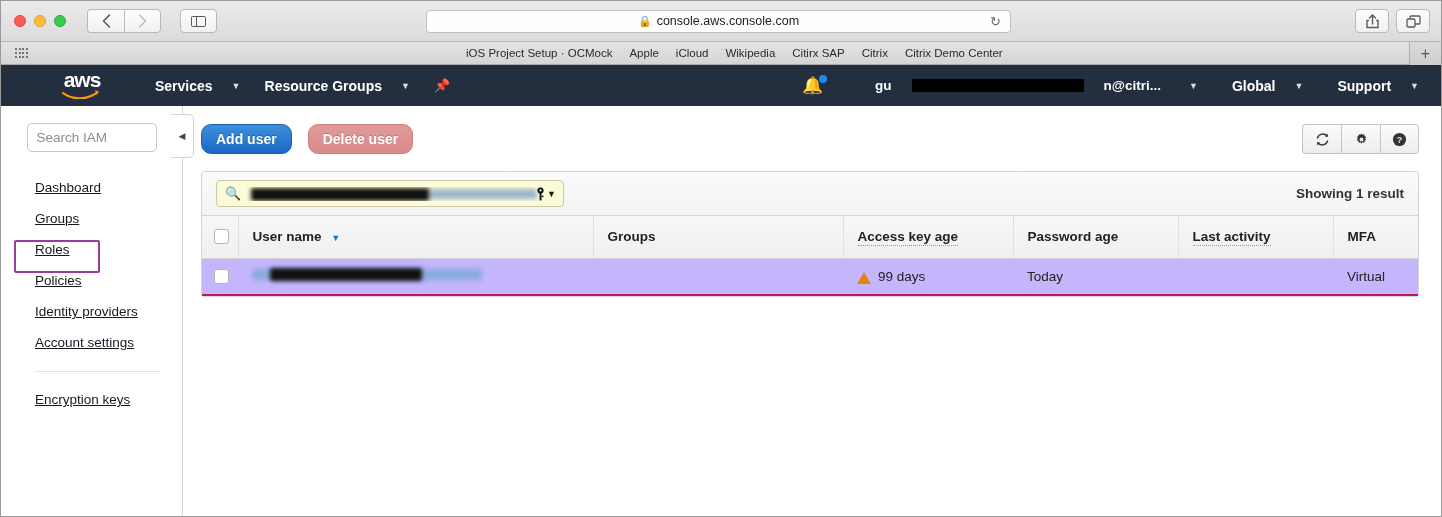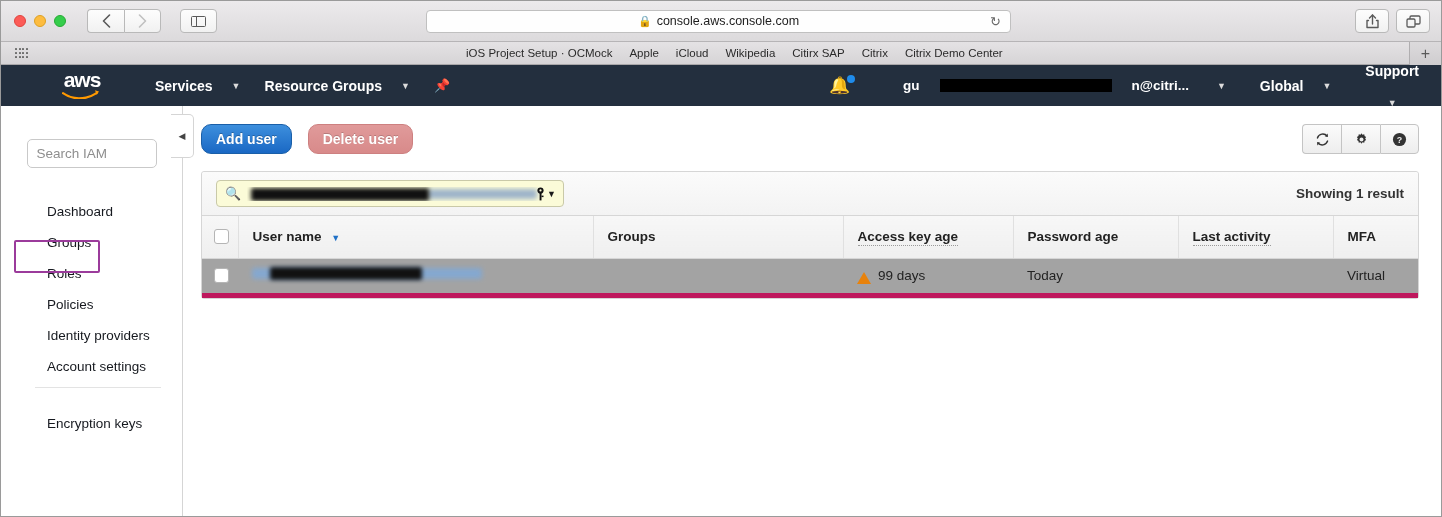--- a/index.html
+++ b/index.html
@@ -97,41 +97,42 @@
   .caret { font-size: 9px; color: #dcdcdc; }
   .pin { margin-left: 24px; font-size: 13px; color: #fff; }
 
   .nav-right { position: absolute; right: 0; display: flex; align-items: center; }
   .bell-wrap { position: relative; margin-right: 18px; }
   .bell { font-size: 17px; color: #fff; }
   .bdot { position: absolute; right: -4px; top: 0px; width: 8px; height: 8px; border-radius: 50%; background: #1f8ceb; }
   .acct { font-size: 13.5px; font-weight: 700; display: flex; align-items: center; }
   .redact-inline { display: inline-block; height: 13px; background: #000; vertical-align: middle; margin: 0 1px; }
   .nav-right .nav-item { margin-left: 34px; text-align: center; }
-  .nav-right .nav-item:last-child { margin-right: 22px; flex-direction: column; }
+  .nav-right .nav-item:last-child { margin-right: 22px; }
 
   
   .body { flex: 1; display: flex; background: #fff; min-height: 0; position: relative; }
 
   
   .sidebar {
     width: 182px; flex: 0 0 182px; border-right: 1px solid #d5d5d5;
     padding-top: 17px; position: relative; background: #fff;
   }
   .search-iam {
-    margin: 16px auto; width: 130px; height: 29px;
+    margin: 0 auto; width: 130px; height: 29px;
     border: 1px solid #c9c9c9; border-radius: 5px;
     display: flex; align-items: center; padding: 12px 9px;
     font-size: 13.5px; color: #8e8e8e; background: #fff;
   }
   .menu { margin-top: 20px; }
   .menu-item {
-    height: 31px; display: flex; align-items: flex-end;
-    padding-left: 46px; font-size: 13.5px; color: #16191f;
+    height: 31px; display: flex; align-items: center;
+    padding-left: 34px; font-size: 13.5px; color: #16191f;
     position: relative;
+    text-decoration: underline;
   }
   .menu-item.active { font-weight: 700; }
   .menu-item.active:before {
     content:""; position:absolute; left: 21px; top: 5px;
     width: 3px; height: 20px; background: #ec7211;
   }
   .annot-box {
     position: absolute; left: 13px; top: 134px;
     width: 86px; height: 33px;
     border: 2px solid #9b3b9b; border-radius: 2px;
@@ -215,21 +216,21 @@
   thead th:last-child { border-right: none; }
   th.cbcol, td.cbcol { width: 36px; padding: 0 0 0 12px; }
   .cb {
     width: 15px; height: 15px; border: 1px solid #b5b5b5;
     border-radius: 3px; background: #fff;
   }
   .sortcaret { color: #2071c7; font-size: 9px; margin-left: 6px; }
   .tipped { border-bottom: 1px dotted #9a9a9a; padding-bottom: 1px; }
   tbody td {
     height: 37px; padding: 0 14px; font-size: 13.5px; color: #222;
-    background: #a3a3a3; border-bottom: 5px solid #be185d;
+    background: #c4b5fd; border-bottom: 2px solid #be185d;
     white-space: nowrap;
   }
   tbody td.cbcol { padding: 0 0 0 12px; }
   .warn {
     display: inline-block; width: 0; height: 0;
     border-left: 7px solid transparent; border-right: 7px solid transparent;
     border-bottom: 12px solid #e8820c; margin-right: 7px;
     position: relative; top: 2px;
   }
   .cell-user { position: relative; height: 14px; width: 250px; display: inline-block; }

